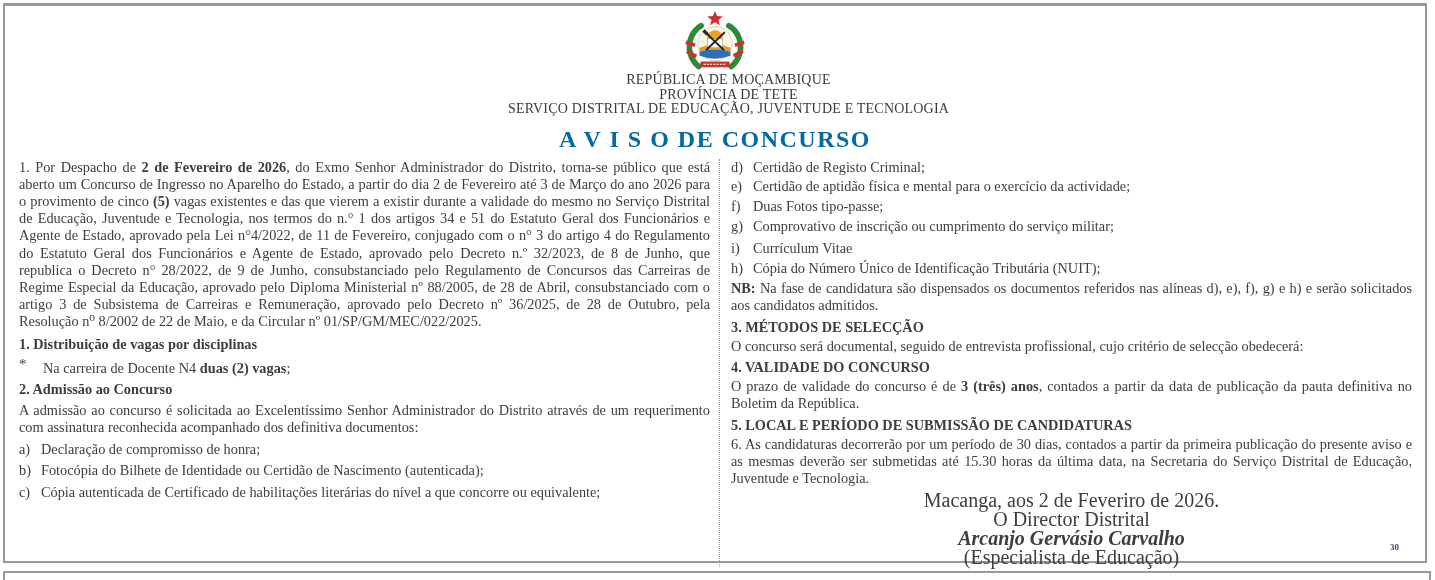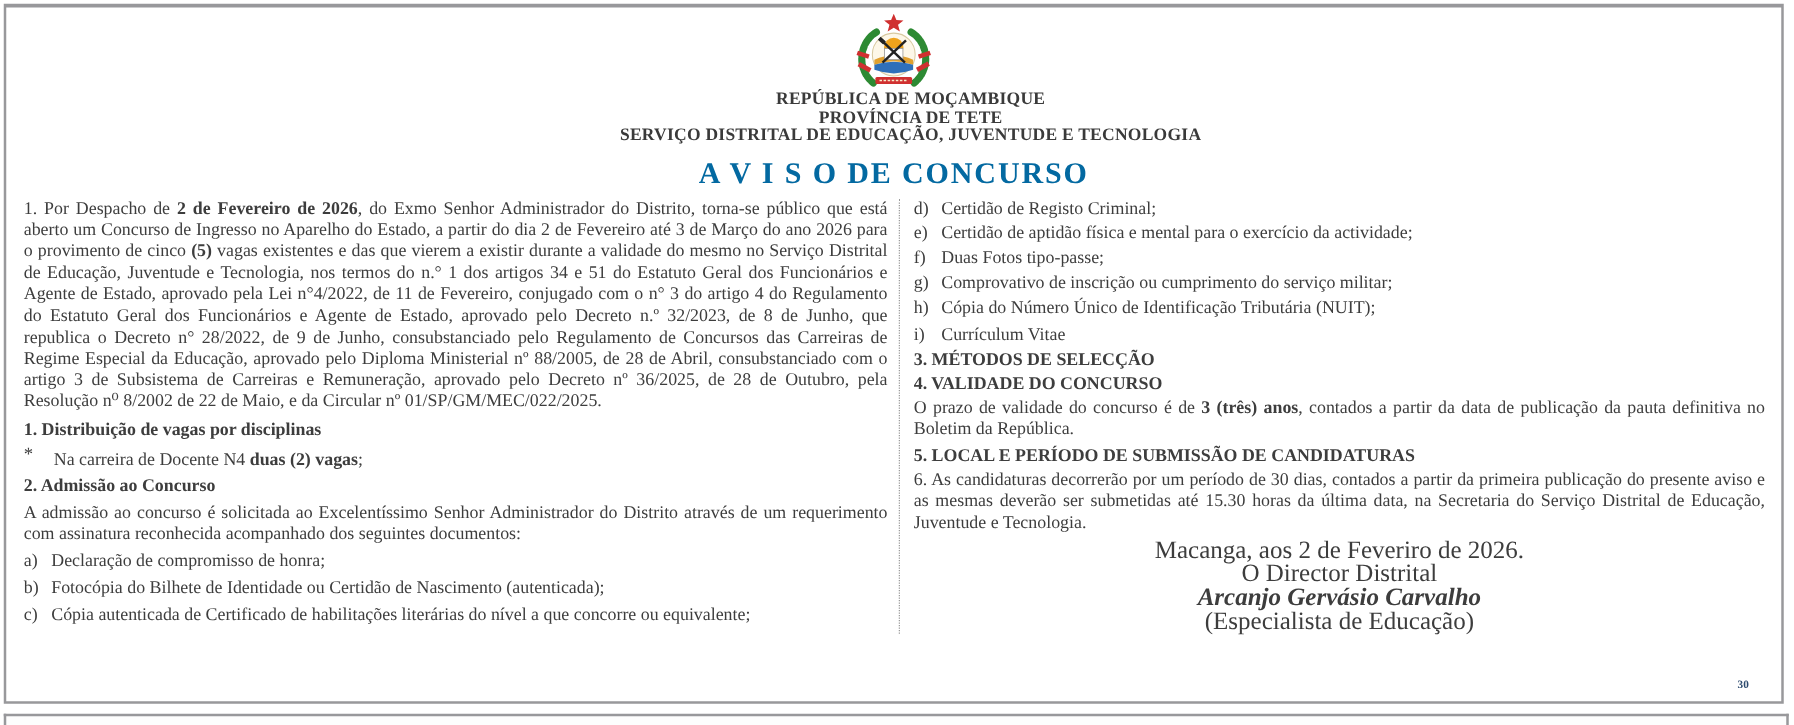--- a/index.html
+++ b/index.html
@@ -22,21 +22,21 @@
     position:absolute; left:3px; top:571px;
     width:1428px; height:12px;
     border:2px solid #98989b;
     border-bottom:none;
     background:#fdfdfd;
   }
   
   .doc-header { text-align:center; padding-top:5px; }
   .emblem { display:block; margin:0 auto; }
   .org-line {
-    font-weight:bold; font-size:14px; line-height:14.5px;
+    font-weight:normal; font-size:14px; line-height:14.5px;
     letter-spacing:0.2px; color:#3a3a3a;padding-left:27px;
   }
   .doc-title {
     text-align:center; font-weight:bold; font-size:24px;
     letter-spacing:1.5px; color:#0369a1;
     margin-top:9px; margin-bottom:4px;
   }
   
   .columns { display:flex; padding:2px 13px 0 14px; }
   .col-left { width:700px; padding-right:9px; }
@@ -114,39 +114,41 @@
     <div class="col-left">
       <p class="intro just"><span>1.  Por Despacho de </span><span class="bold">2 de Fevereiro de 2026</span><span>, do Exmo Senhor Administrador do Distrito, torna-se público que está aberto um Concurso de Ingresso no Aparelho do Estado, a partir do dia 2 de Fevereiro até 3 de Março do ano 2026 para o provimento de cinco </span><span class="bold">(5)</span><span> vagas existentes e das que vierem a existir durante a validade do mesmo no Serviço Distrital de Educação, Juventude e Tecnologia, nos termos do n.° 1 dos artigos 34 e 51 do Estatuto Geral dos Funcionários e Agente de Estado, aprovado pela Lei n°4/2022, de 11 de Fevereiro, conjugado com o n° 3 do artigo 4 do Regulamento do Estatuto Geral dos Funcionários e Agente de Estado, aprovado pelo Decreto n.º 32/2023, de 8 de Junho, que republica o Decreto n° 28/2022, de 9 de Junho, consubstanciado pelo Regulamento de Concursos das Carreiras de Regime Especial da Educação, aprovado pelo Diploma Ministerial nº 88/2005, de 28 de Abril, consubstanciado com o artigo 3 de Subsistema de Carreiras e Remuneração, aprovado pelo Decreto nº 36/2025, de 28 de Outubro, pela Resolução n⁰ 8/2002 de 22 de Maio, e da Circular nº 01/SP/GM/MEC/022/2025.</span></p>
 
       <div class="h s1-h">1.  Distribuição de vagas por disciplinas</div>
 
 
       <p class="bullet"><span class="ast">*</span><span><span>Na carreira de Docente N4 </span><span class="bold">duas (2) vagas</span><span>;</span></span></p>
 
       <div class="h s2-h">2.   Admissão ao Concurso</div>
 
-      <p class="admission just">A admissão ao concurso é solicitada ao Excelentíssimo Senhor Administrador do Distrito através de um requerimento com assinatura reconhecida acompanhado dos seguintes documentos:</p>
+      <p class="admission just">A admissão ao concurso é solicitada ao Excelentíssimo Senhor Administrador do Distrito através de um requerimento com assinatura reconhecida acompanhado dos definitiva documentos:</p>
 
       <p class="doc-item"><span class="lbl">a)</span><span>Declaração de compromisso de honra;</span></p>
       <p class="doc-item"><span class="lbl">b)</span><span>Fotocópia do Bilhete de Identidade ou Certidão de Nascimento (autenticada);</span></p>
       <p class="doc-item"><span class="lbl">c)</span><span>Cópia autenticada de Certificado de habilitações literárias do nível a que concorre ou equivalente;</span></p>
     </div>
 
     <div class="col-divider"></div>
 
     <div class="col-right">
       <p class="doc-item"><span class="lbl">d)</span><span>Certidão de Registo Criminal;</span></p>
       <p class="doc-item"><span class="lbl">e)</span><span>Certidão de aptidão física e mental para o exercício da actividade;</span></p>
       <p class="doc-item"><span class="lbl">f)</span><span>Duas Fotos tipo-passe;</span></p>
       <p class="doc-item"><span class="lbl">g)</span><span>Comprovativo de inscrição ou cumprimento do serviço militar;</span></p>
+      <p class="doc-item doc-item-last"><span class="lbl">i)</span><span>Currículum Vitae</span></p>
       <p class="doc-item"><span class="lbl">h)</span><span>Cópia do Número Único de Identificação Tributária (NUIT);</span></p>
-      <p class="doc-item doc-item-last"><span class="lbl">i)</span><span>Currículum Vitae</span></p>
 
+      <p class="nb just"><span class="bold">NB:</span><span> Na fase de candidatura são dispensados os documentos referidos nas alíneas d), e), f), g) e h) e serão solicitados aos candidatos admitidos.</span></p>
 
       <div class="h sec-h">3.  MÉTODOS DE SELECÇÃO</div>
+      <p class="sec-p">O concurso será documental, seguido de entrevista profissional, cujo critério de selecção obedecerá:</p>
 
       <div class="h sec-h">4.  VALIDADE DO CONCURSO</div>
       <p class="sec-p just"><span>O prazo de validade do concurso é de </span><span class="bold">3 (três) anos</span><span>, contados a partir da data de publicação da pauta definitiva no Boletim da República.</span></p>
 
       <div class="h sec-h">5.  LOCAL E PERÍODO DE SUBMISSÃO DE CANDIDATURAS</div>
       <p class="sec-p just">6.  As candidaturas decorrerão por um período de 30 dias, contados a partir da primeira publicação do presente aviso e as mesmas deverão ser submetidas até 15.30 horas da última data, na Secretaria do Serviço Distrital de Educação, Juventude e Tecnologia.</p>
 
       <div class="sig-block">
         <div class="sig-line">Macanga, aos 2 de Feveriro de 2026.</div>
         <div class="sig-line">O Director Distrital</div>

